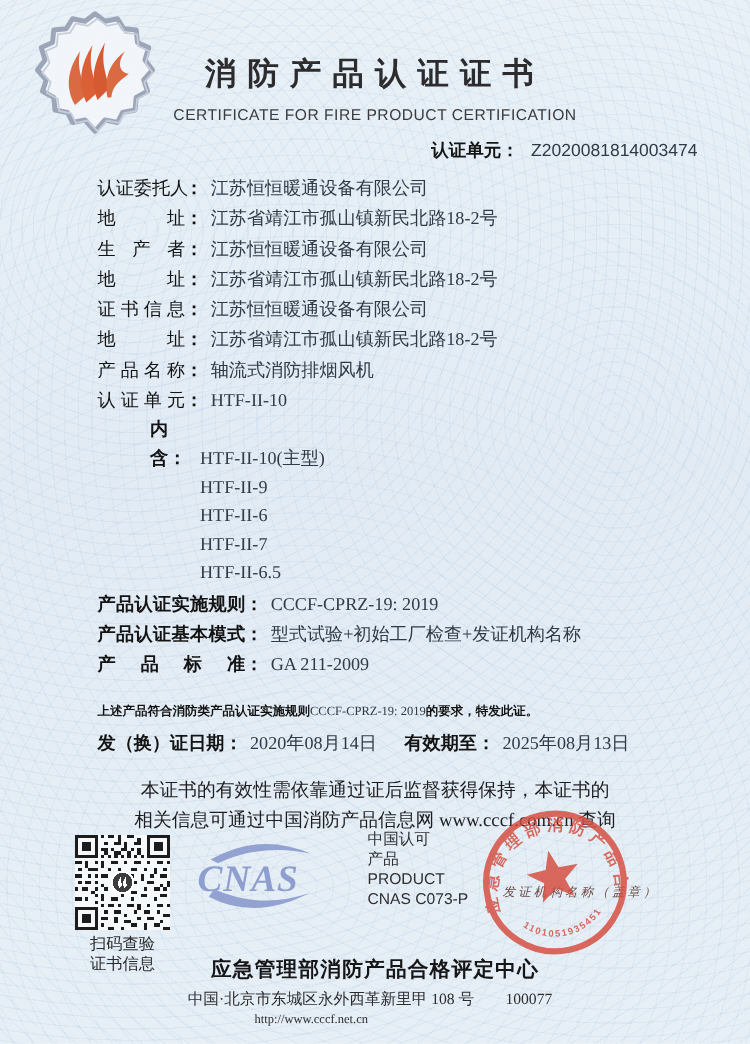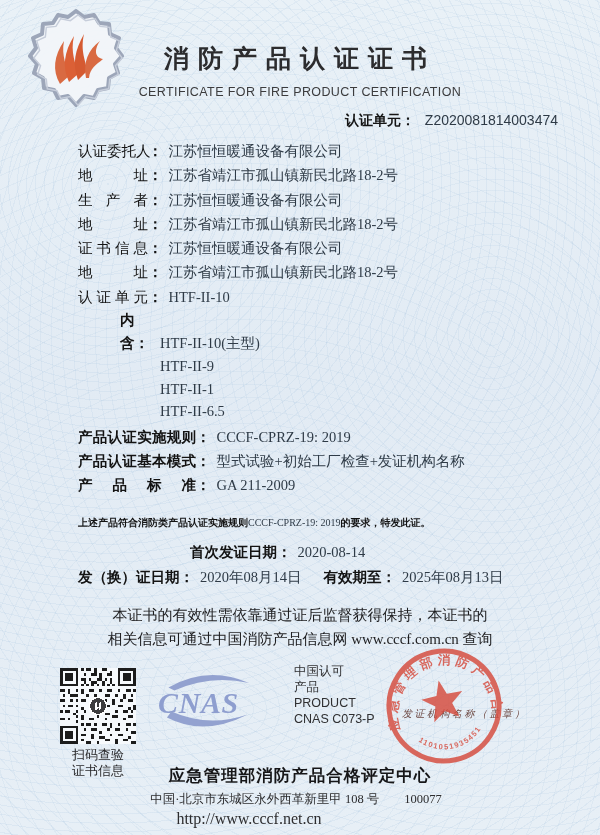--- a/index.html
+++ b/index.html
@@ -48,21 +48,21 @@
   .qr{width:76px;height:76px;display:block;}
   .qrcap{margin-top:3px;font-size:13px;line-height:16px;color:#2a2a2c;font-family:Liberation Sans, sans-serif;}
   .cnas{position:absolute;left:152px;top:10px;width:112px;height:72px;}
   .cnastext{position:absolute;left:294px;top:8px;font-size:12.5px;line-height:16px;color:#2f2f31;}
   .sealwrap{position:absolute;left:384px;top:-9px;width:120px;height:120px;transform:rotate(-12deg);}
   .sealcap{position:absolute;left:402px;top:52px;width:190px;font-size:10px;letter-spacing:2.5px;color:#6d4a45;
            font-family:"Liberation Serif","DejaVu Serif",serif;font-style:italic;}
   .org{position:absolute;left:0;top:110px;width:600px;text-align:center;font-size:16.5px;font-weight:bold;color:#161618;letter-spacing:1px;}
   .addr{position:absolute;left:0;top:136px;width:592px;text-align:center;font-size:12.5px;color:#2c2c2e;
         font-family:"Liberation Serif","DejaVu Serif",serif;}
-  .url{position:absolute;left:0;top:155px;width:498px;text-align:center;font-size:16px;color:#2c2c2e;
+  .url{position:absolute;left:0;top:155px;width:498px;text-align:center;font-size:10px;color:#2c2c2e;
        font-family:"Liberation Serif","DejaVu Serif",serif;}
 </style>
 </head>
 <body>
 
 <div class="page">
 
   <svg class="logo" viewBox="0 0 100 110" aria-hidden="true">
     <path d="M50 3 L58 9 L68 7 L73 15 L83 16 L84 26 L93 30 L90 40 L96 48 L89 56 L92 65 L83 70 L82 80 L72 82 L68 90 L58 88 L50 97 L42 88 L32 90 L28 82 L18 80 L17 70 L8 65 L11 56 L4 48 L10 40 L7 30 L16 26 L17 16 L27 15 L32 7 L42 9 Z" fill="#f3f6fa" stroke="#99a3b6" stroke-width="4" stroke-linejoin="round" opacity="0.95"></path>
     <path d="M50 3 L58 9 L68 7 L73 15 L83 16 L84 26 L93 30 L90 40 L96 48 L89 56 L92 65 L83 70 L82 80 L72 82 L68 90 L58 88 L50 97 L42 88 L32 90 L28 82 L18 80 L17 70 L8 65 L11 56 L4 48 L10 40 L7 30 L16 26 L17 16 L27 15 L32 7 L42 9 Z" fill="none" stroke="#c6cdda" stroke-width="1.5" transform="translate(2,2) scale(0.96)" transform-origin="50 50"></path>
@@ -81,40 +81,39 @@
     </div>
   </div>
 
   <div class="main">
     <div class="row"><span class="lbl">认证委托人</span><span class="colon">：</span><span class="val">江苏恒恒暖通设备有限公司</span></div>
     <div class="row"><span class="lbl">地址</span><span class="colon">：</span><span class="val">江苏省靖江市孤山镇新民北路18-2号</span></div>
     <div class="row"><span class="lbl">生产者</span><span class="colon">：</span><span class="val">江苏恒恒暖通设备有限公司</span></div>
     <div class="row"><span class="lbl">地址</span><span class="colon">：</span><span class="val">江苏省靖江市孤山镇新民北路18-2号</span></div>
     <div class="row"><span class="lbl">证书信息</span><span class="colon">：</span><span class="val">江苏恒恒暖通设备有限公司</span></div>
     <div class="row"><span class="lbl">地址</span><span class="colon">：</span><span class="val">江苏省靖江市孤山镇新民北路18-2号</span></div>
+    <div class="row"><span class="lbl">产品名称</span><span class="colon">：</span><span class="val">轴流式消防排烟风机</span></div>
     <div class="row"><span class="lbl">认证单元</span><span class="colon">：</span><span class="val">HTF-II-10</span></div>
 
     <div class="inner-row">
       <span class="inner-lbl">内含：</span><span class="val">HTF-II-10(主型)</span>
     </div>
     <div class="inner-item">HTF-II-9</div>
-    <div class="inner-item">HTF-II-1</div>
+    <div class="inner-item">HTF-II-6</div>
+    <div class="inner-item">HTF-II-7</div>
     <div class="inner-item">HTF-II-6.5</div>
 
     <div class="row" style="margin-top:2px"><span class="lbl2">产品认证实施规则</span><span class="colon">：</span><span class="val">CCCF-CPRZ-19: 2019</span></div>
     <div class="row"><span class="lbl2">产品认证基本模式</span><span class="colon">：</span><span class="val">型式试验+初始工厂检查+发证机构名称</span></div>
     <div class="row"><span class="lbl2">产品标准</span><span class="colon">：</span><span class="val">GA 211-2009</span></div>
 
     <div class="stmt">
       <b>上述产品符合消防类产品认证实施规则</b><span class="code">CCCF-CPRZ-19: 2019</span><b>的要求，特发此证。</b>
     </div>
 
-    <div class="dates1">
-      <span class="bold">首次发证日期：</span><span class="val">2020-08-14</span>
-    </div>
     <div class="dates2">
       <span class="bold">发（换）证日期：</span><span class="val">2020年08月14日</span><span class="gap"></span><span class="bold">有效期至：</span><span class="val">2025年08月13日</span>
     </div>
   </div>
 
   <div class="notice">
     <div>本证书的有效性需依靠通过证后监督获得保持，本证书的</div>
     <div>相关信息可通过中国消防产品信息网 www.cccf.com.cn 查询</div>
   </div>
 

